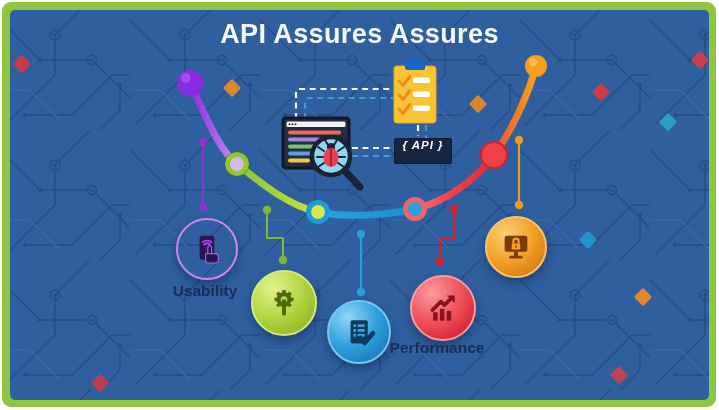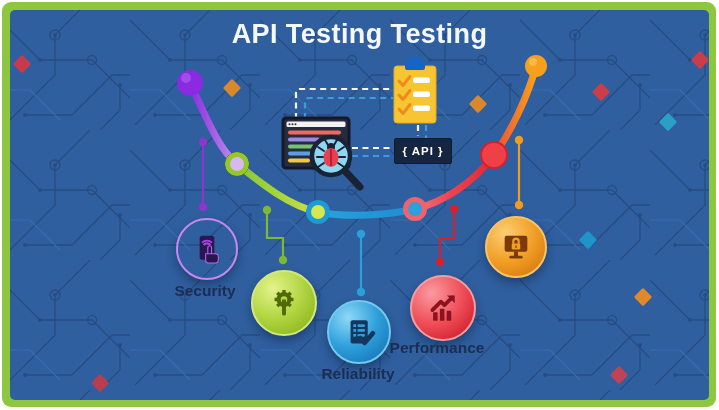--- a/index.html
+++ b/index.html
@@ -25,22 +25,22 @@
   .c-performance{left:410px;top:275px;width:62px;height:62px;border:2px solid #f79da2;
     background:radial-gradient(circle at 32% 26%,#fa9aa0 0%,#f0505a 48%,#d32532 82%,#c51f2d 100%);}
   .c-security{left:485px;top:216px;width:58px;height:58px;border:2px solid #f8c268;
     background:radial-gradient(circle at 32% 26%,#fbce74 0%,#f2a028 48%,#d97f12 82%,#cc7410 100%);}
   .l-usability{left:130px;top:282px;}
   .l-functionality{left:207px;top:340px;}
   .l-reliability{left:283px;top:365px;}
   .l-performance{left:362px;top:339px;}
   .l-security{left:442px;top:283px;}
   .api-box{position:absolute;left:394px;top:138px;width:56px;height:24px;background:#152540;
-           border:1px solid #0d1b30;border-radius:2px;display:flex;align-items:center;justify-content:center;
-           color:#fff;font-size:11.5px;font-weight:bold;letter-spacing:1px;}
+           border:1px solid #0d1b30;border-radius:2px;display:flex;justify-content:center;
+           color:#fff;font-size:11.5px;font-weight:bold;letter-spacing:1px;font-style:italic;}
 </style>
 </head>
 <body>
 
 <div class="canvas">
   <div class="green-frame"></div>
   <div class="board">
     <svg class="art" width="699" height="390" viewBox="10 10 699 390">
       <defs>
         <pattern id="circuit" width="130" height="130" patternUnits="userSpaceOnUse">
@@ -188,36 +188,36 @@
           <line x1="328" y1="145" x2="325" y2="140"></line>
             <line x1="334" y1="145" x2="337" y2="140"></line>
         </g>
         <circle cx="331" cy="147" r="4" fill="#1a2236"></circle>
         <ellipse cx="331" cy="157.5" rx="7.5" ry="9.5" fill="#e8404e"></ellipse>
         <line x1="331" y1="149" x2="331" y2="166" stroke="#a01828" stroke-width="1.5"></line>
       </g>
     </svg>
   </div>
 
-  <div class="title">API Testing Testing</div>
+  <div class="title">API Assures Assures</div>
 
   <div class="api-box">
     <span>{ API }</span>
   </div>
 
   <div class="circle c-usability">
     <svg width="32" height="32" viewBox="0 0 24 24">
       <rect x="6.5" y="2" width="11" height="18" rx="2" fill="#2a1650"></rect>
       <path d="M9.5 9 a3.2 3.2 0 0 1 5 0" fill="none" stroke="#a845e5" stroke-width="1.6"></path>
       <path d="M8.3 7.2 a5.4 5.4 0 0 1 7.4 0" fill="none" stroke="#a845e5" stroke-width="1.4"></path>
       <rect x="12.6" y="9.5" width="2.8" height="9" rx="1.4" fill="#2a1650" stroke="#b46ae8" stroke-width="0.8"></rect>
       <path d="M11 15.5 h7 a2.5 2.5 0 0 1 2.5 2.5 v2 a2.5 2.5 0 0 1 -2.5 2.5 h-4.5 a2.5 2.5 0 0 1 -2.5 -2.5 z" fill="#2a1650" stroke="#b46ae8" stroke-width="0.8"></path>
     </svg>
   </div>
-  <div class="label l-usability">Security</div>
+  <div class="label l-usability">Usability</div>
 
   <div class="circle c-functionality">
     <svg width="34" height="34" viewBox="0 0 24 24">
       <g fill="#4f6b08">
         <rect x="10.8" y="2.8" width="2.4" height="3" transform="rotate(0 12 9.5)"></rect>
         <rect x="10.8" y="13.2" width="2.4" height="3" transform="rotate(0 12 9.5)"></rect>
         <rect x="10.8" y="2.8" width="2.4" height="3" transform="rotate(45 12 9.5)"></rect>
         <rect x="10.8" y="13.2" width="2.4" height="3" transform="rotate(45 12 9.5)"></rect>
         <rect x="10.8" y="2.8" width="2.4" height="3" transform="rotate(90 12 9.5)"></rect>
         <rect x="10.8" y="13.2" width="2.4" height="3" transform="rotate(90 12 9.5)"></rect>
@@ -237,21 +237,20 @@
         <rect x="7.5" y="6" width="2" height="2"></rect>
           <rect x="10.5" y="6" width="5.5" height="2" rx="1"></rect>
         <rect x="7.5" y="9.5" width="2" height="2"></rect>
           <rect x="10.5" y="9.5" width="5.5" height="2" rx="1"></rect>
         <rect x="7.5" y="13" width="2" height="2"></rect>
           <rect x="10.5" y="13" width="5.5" height="2" rx="1"></rect>
       </g>
       <path d="M12.5 16 l3.2 3.6 l6 -7" fill="none" stroke="#14375e" stroke-width="3.4" stroke-linecap="round" stroke-linejoin="round"></path>
     </svg>
   </div>
-  <div class="label l-reliability">Reliability</div>
 
   <div class="circle c-performance">
     <svg width="34" height="34" viewBox="0 0 24 24">
       <g fill="#8c1220">
         <rect x="5" y="15" width="3.2" height="6" rx="0.6"></rect>
         <rect x="9.8" y="12.5" width="3.2" height="8.5" rx="0.6"></rect>
         <rect x="14.6" y="14" width="3.2" height="7" rx="0.6"></rect>
       </g>
       <path d="M4.5 13.5 L10.5 7.5 L13 10 L18.5 4.5" fill="none" stroke="#8c1220" stroke-width="2.6" stroke-linecap="round" stroke-linejoin="round"></path>
       <path d="M14.8 3.2 h5.5 v5.5 z" fill="#8c1220"></path>

